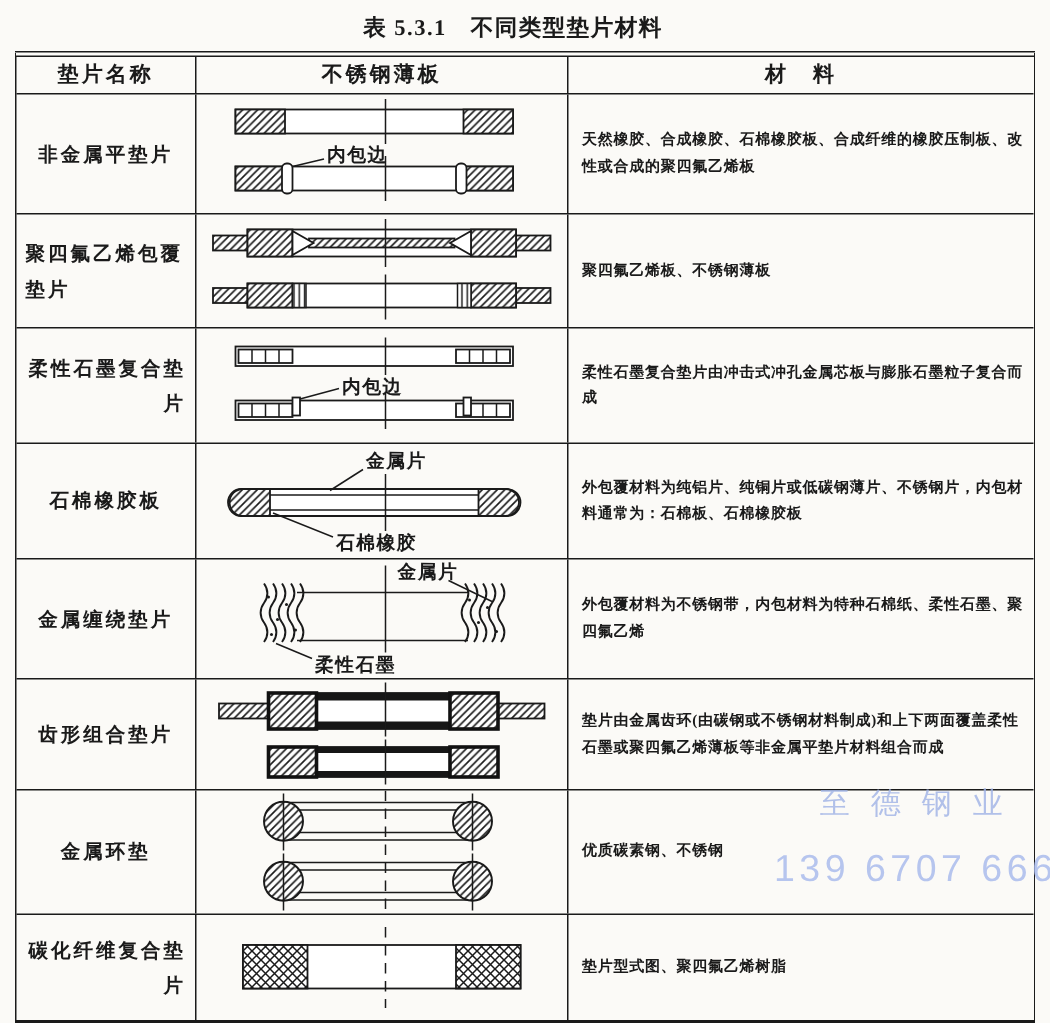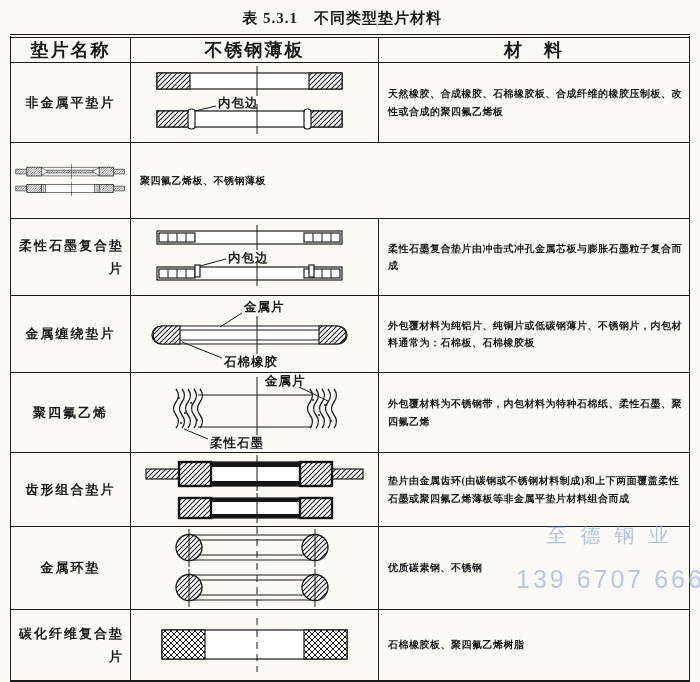--- a/index.html
+++ b/index.html
@@ -23,21 +23,21 @@
   .row{
     display:grid;
     grid-template-columns:120px 248px 1fr;
     border-bottom:1px solid #1a1a1a;
   }
   .row:last-child{border-bottom:none;}
   .c{min-width:0;}
   .c1,.c2{border-right:1px solid #1a1a1a;}
   .th{
     display:flex;align-items:center;justify-content:center;
-    font-weight:bold;font-size:18px;letter-spacing:2px;
+    font-weight:bold;font-size:14px;letter-spacing:2px;
   }
   .name{
     display:flex;align-items:center;justify-content:center;
     text-align:right;font-weight:bold;font-size:13px;
     letter-spacing:2px;padding:0 6px;line-height:1.8;
   }
   .name.wrap-left{justify-content:flex-start;text-align:left;}
   .diag{display:flex;align-items:center;justify-content:center;}
   .diag svg{display:block;}
   .mat{
@@ -123,20 +123,21 @@
           <rect x="172" y="46" width="7" height="20" rx="3" class="box"></rect>
           <line x1="125" y1="41" x2="125" y2="71" class="cl"></line>
           <line x1="84" y1="43" x2="63" y2="48" class="ld"></line>
           <text x="86" y="44" class="dlabel">内包边</text>
         </svg>
       </div>
       <div class="c c3 mat">天然橡胶、合成橡胶、石棉橡胶板、合成纤维的橡胶压制板、改性或合成的聚四氟乙烯板</div>
     </div>
 
     <div class="row" style="height:75px">
+      <div class="c c1 name wrap-left">聚四氟乙烯包覆垫片</div>
       <div class="c c2 diag">
         <svg width="246" height="75" viewBox="0 0 246 75">
           <rect x="10" y="14" width="24" height="10" class="hatch"></rect>
           <rect x="211" y="14" width="24" height="10" class="hatch"></rect>
           <rect x="33" y="10" width="179" height="18" class="box"></rect>
           <rect x="33" y="10" width="30" height="18" class="hatch"></rect>
           <rect x="182" y="10" width="30" height="18" class="hatch"></rect>
           <rect x="74" y="16" width="97" height="6" class="hatch"></rect>
           <path d="M63 11 L77 19 L63 27 Z" class="box"></path>
           <path d="M182 11 L168 19 L182 27 Z" class="box"></path>
@@ -181,40 +182,40 @@
           <rect x="177" y="46" width="5" height="12" class="box"></rect>
           <line x1="125" y1="42" x2="125" y2="67" class="cl"></line>
           <line x1="94" y1="40" x2="68" y2="47" class="ld"></line>
           <text x="96" y="43" class="dlabel">内包边</text>
         </svg>
       </div>
       <div class="c c3 mat">柔性石墨复合垫片由冲击式冲孔金属芯板与膨胀石墨粒子复合而成</div>
     </div>
 
     <div class="row" style="height:76px">
-      <div class="c c1 name">金属缠绕垫片</div>
+      <div class="c c1 name">石棉橡胶板</div>
       <div class="c c2 diag">
         <svg width="246" height="76" viewBox="0 0 246 76">
           <rect x="20" y="30" width="195" height="18" rx="9" class="box"></rect>
           <path d="M48 30 L30 30 A9 9 0 0 0 30 48 L48 48 Z" class="hatch"></path>
           <path d="M187 30 L205 30 A9 9 0 0 1 205 48 L187 48 Z" class="hatch"></path>
           <line x1="48" y1="34" x2="187" y2="34" class="cl"></line>
           <line x1="48" y1="44" x2="187" y2="44" class="cl"></line>
           <line x1="125" y1="20" x2="125" y2="58" class="cl"></line>
           <line x1="110" y1="17" x2="88" y2="31" class="ld"></line>
           <text x="112" y="15" class="dlabel">金属片</text>
           <line x1="90" y1="62" x2="50" y2="46" class="ld"></line>
           <text x="92" y="70" class="dlabel">石棉橡胶</text>
         </svg>
       </div>
       <div class="c c3 mat">外包覆材料为纯铝片、纯铜片或低碳钢薄片、不锈钢片，内包材料通常为：石棉板、石棉橡胶板</div>
     </div>
 
     <div class="row" style="height:79px">
-      <div class="c c1 name">聚四氟乙烯</div>
+      <div class="c c1 name">金属缠绕垫片</div>
       <div class="c c2 diag">
         <svg width="246" height="79" viewBox="0 0 246 79">
           <line x1="125" y1="4" x2="125" y2="62" class="cl"></line>
           <line x1="66" y1="22" x2="180" y2="22" class="cl"></line>
           <line x1="66" y1="54" x2="180" y2="54" class="cl"></line>
           <path d="M44 16 c3,4 3,9 0,13 c-3,4 -3,9 0,13 c3,4 3,9 0,13" class="wv"></path>
           <path d="M50 16 c3,4 3,9 0,13 c-3,4 -3,9 0,13 c3,4 3,9 0,13" class="wv"></path>
           <path d="M56 16 c3,4 3,9 0,13 c-3,4 -3,9 0,13 c3,4 3,9 0,13" class="wv"></path>
           <path d="M62 16 c3,4 3,9 0,13 c-3,4 -3,9 0,13 c3,4 3,9 0,13" class="wv"></path>
           <path d="M68 16 c3,4 3,9 0,13 c-3,4 -3,9 0,13 c3,4 3,9 0,13" class="wv"></path>
@@ -293,21 +294,21 @@
     <div class="row" style="height:70px">
       <div class="c c1 name">碳化纤维复合垫片</div>
       <div class="c c2 diag">
         <svg width="246" height="70" viewBox="0 0 246 70">
           <rect x="30" y="20" width="185" height="29" class="box"></rect>
           <rect x="30" y="20" width="43" height="29" class="xhatchf"></rect>
           <rect x="172" y="20" width="43" height="29" class="xhatchf"></rect>
           <line x1="125" y1="8" x2="125" y2="62" class="cl dash"></line>
         </svg>
       </div>
-      <div class="c c3 mat">石棉橡胶板、聚四氟乙烯树脂</div>
+      <div class="c c3 mat">垫片型式图、聚四氟乙烯树脂</div>
     </div>
 
   </div>
 
   <div class="watermark">
     <div class="wm1">至德钢业</div>
     <div class="wm2">139 6707 6667</div>
   </div>
 
 </div>

